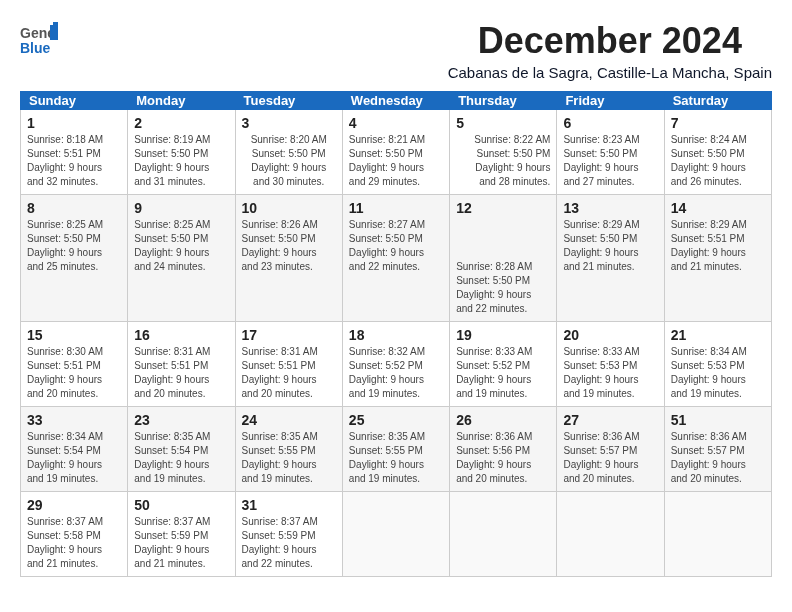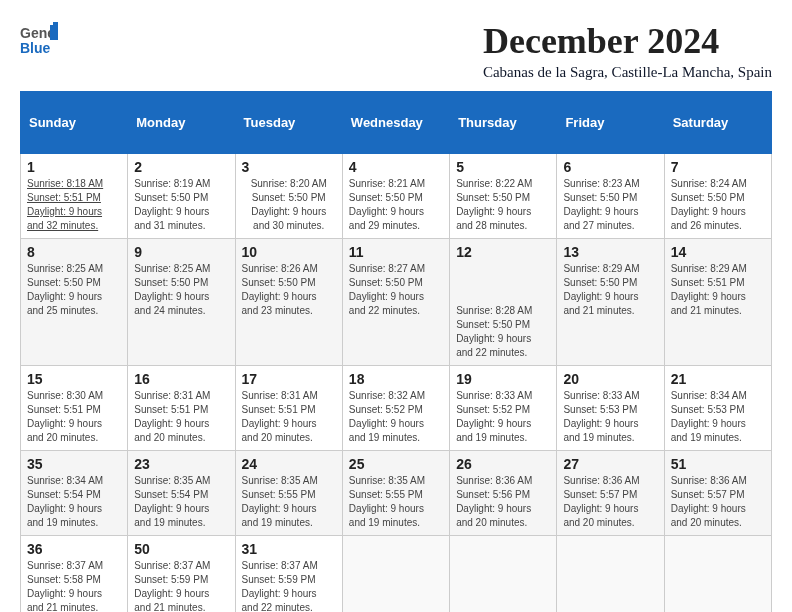--- a/index.html
+++ b/index.html
@@ -10,22 +10,21 @@
       min-height: 612px;
       padding: 20px;
     }
     .header-logo {
       display: flex;
       align-items: flex-start;
       justify-content: space-between;
       margin-bottom: 4px;
     }
     .title-section {
-      text-align: left;
-      font-family: Liberation Serif, serif;
+      text-align: center;
     }
     .month-title {
       font-size: 36px;
       font-weight: bold;
       color: #222;
     }
     .subtitle {
       font-size: 15px;
       color: #0f172a;
       margin-top: 2px;
@@ -34,21 +33,21 @@
       width: 100%;
       border-collapse: collapse;
       margin-top: 10px;
     }
     .calendar th {
       background: #1a6abf;
       color: #fff;
       font-size: 13px;
       font-weight: bold;
       text-align: left;
-      padding: 23px 8px;
+      padding: 1px 8px;
       border: 1px solid #1a6abf;
     }
     .calendar td {
       vertical-align: top;
       border: 1px solid #ccc;
       padding: 5px 6px;
       width: 107px;
       min-height: 80px;
       font-size: 10.5px;
       color: #333;
@@ -106,21 +105,21 @@
         <th>Wednesday</th>
         <th>Thursday</th>
         <th>Friday</th>
         <th>Saturday</th>
       </tr>
   </thead>
   <tbody id="calendar-body">
       <tr>
         <td>
           <span class="day-num">1</span>
-          <div class="day-info" style="white-space: pre-line; text-decoration: underline;">Sunrise: 8:18 AM
+          <div class="day-info" style="white-space: pre-line;">Sunrise: 8:18 AM
 Sunset: 5:51 PM
 Daylight: 9 hours
 and 32 minutes.</div>
         </td>
         <td>
           <span class="day-num">2</span>
           <div class="day-info" style="white-space: pre-line;">Sunrise: 8:19 AM
 Sunset: 5:50 PM
 Daylight: 9 hours
 and 31 minutes.</div>
@@ -134,21 +133,21 @@
         </td>
         <td>
           <span class="day-num">4</span>
           <div class="day-info" style="white-space: pre-line;">Sunrise: 8:21 AM
 Sunset: 5:50 PM
 Daylight: 9 hours
 and 29 minutes.</div>
         </td>
         <td>
           <span class="day-num">5</span>
-          <div class="day-info" style="white-space: pre-line;">Sunrise: 8:22 AM
+          <div class="day-info" style="white-space: pre-line; text-align: right;">Sunrise: 8:22 AM
 Sunset: 5:50 PM
 Daylight: 9 hours
 and 28 minutes.</div>
         </td>
         <td>
           <span class="day-num">6</span>
           <div class="day-info" style="white-space: pre-line;">Sunrise: 8:23 AM
 Sunset: 5:50 PM
 Daylight: 9 hours
 and 27 minutes.</div>
@@ -258,21 +257,21 @@
         <td>
           <span class="day-num">21</span>
           <div class="day-info" style="white-space: pre-line;">Sunrise: 8:34 AM
 Sunset: 5:53 PM
 Daylight: 9 hours
 and 19 minutes.</div>
         </td>
       </tr>
       <tr>
         <td>
-          <span class="day-num">35</span>
+          <span class="day-num">33</span>
           <div class="day-info" style="white-space: pre-line;">Sunrise: 8:34 AM
 Sunset: 5:54 PM
 Daylight: 9 hours
 and 19 minutes.</div>
         </td>
         <td>
           <span class="day-num">23</span>
           <div class="day-info" style="white-space: pre-line;">Sunrise: 8:35 AM
 Sunset: 5:54 PM
 Daylight: 9 hours
@@ -309,21 +308,21 @@
         <td>
           <span class="day-num">51</span>
           <div class="day-info" style="white-space: pre-line;">Sunrise: 8:36 AM
 Sunset: 5:57 PM
 Daylight: 9 hours
 and 20 minutes.</div>
         </td>
       </tr>
       <tr>
         <td>
-          <span class="day-num">36</span>
+          <span class="day-num">29</span>
           <div class="day-info" style="white-space: pre-line;">Sunrise: 8:37 AM
 Sunset: 5:58 PM
 Daylight: 9 hours
 and 21 minutes.</div>
         </td>
         <td>
           <span class="day-num">50</span>
           <div class="day-info" style="white-space: pre-line;">Sunrise: 8:37 AM
 Sunset: 5:59 PM
 Daylight: 9 hours

